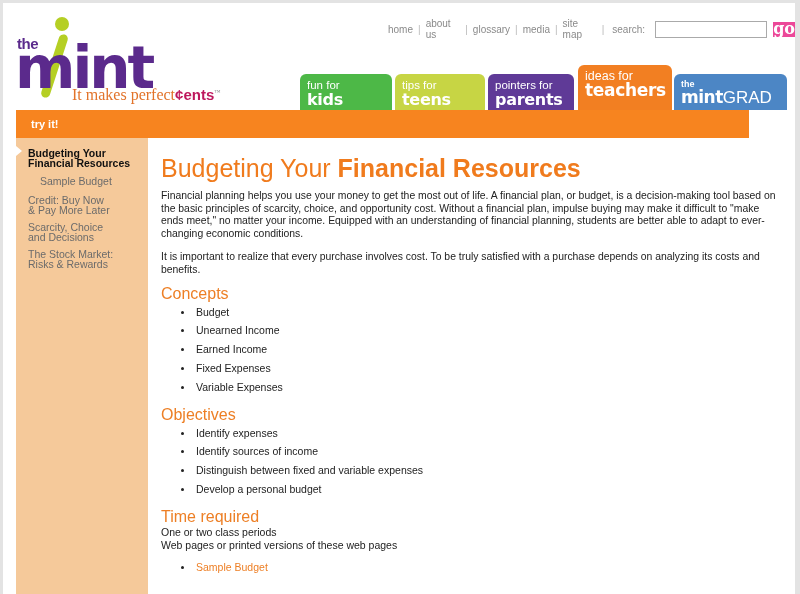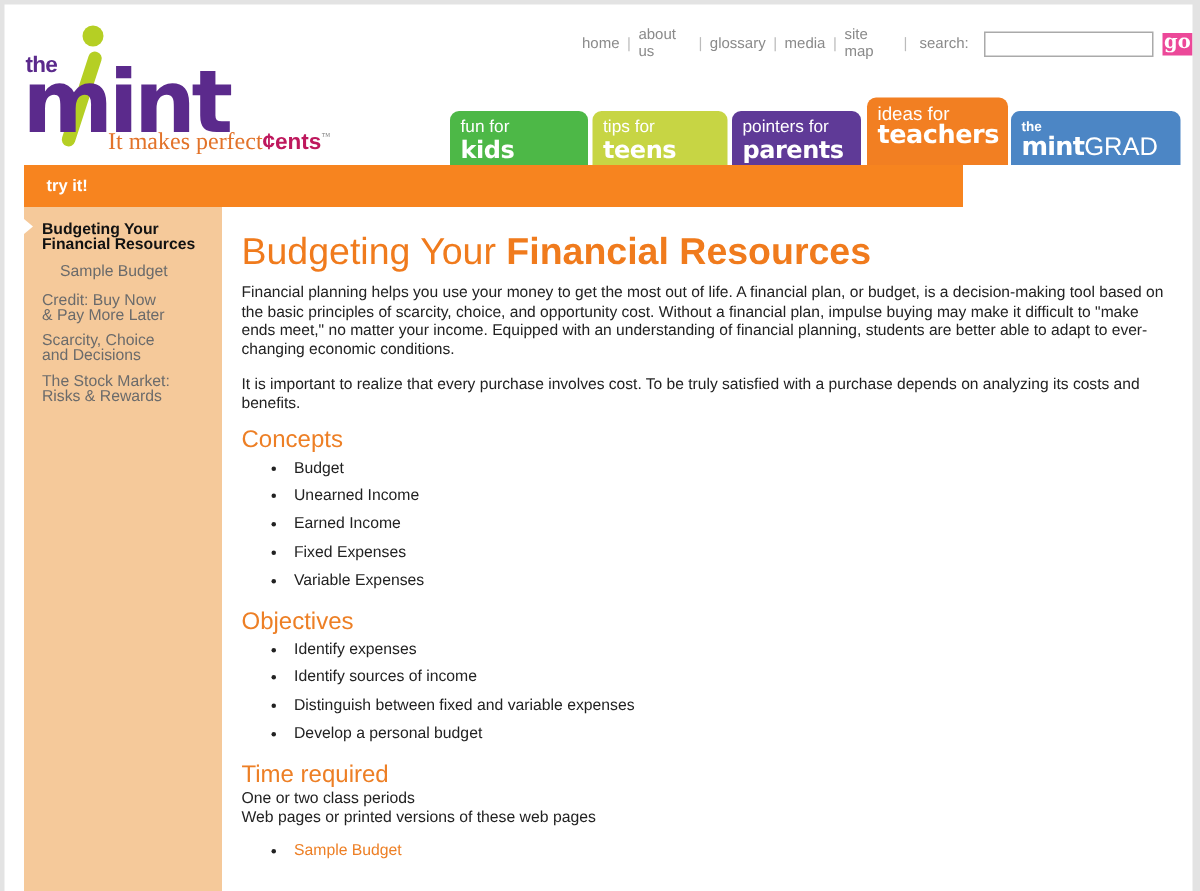--- a/index.html
+++ b/index.html
@@ -16,40 +16,40 @@
   .logo .tagline { position: absolute; left: 57px; top: 71px; font-family: "Liberation Serif", serif; font-size: 16px; color: #e2732a; white-space: nowrap; }
   .logo .tagline .cents { font-family: "Liberation Sans", sans-serif; font-weight: bold; color: #be185d; font-size: 15px; }
   .logo .tagline sup { font-size: 6px; color: #888; }
 
   
   .topnav { position: absolute; left: 380px; top: 15px; display: flex; align-items: center; font-size: 10px; color: #8a8a8a; }
   .topnav a { color: #8a8a8a; text-decoration: none; padding: 0 5px; }
   .topnav .sep { color: #bbb; }
   .topnav .search-label { padding: 0 8px; }
   .search-input { width: 124px; height: 17px; border: 1px solid #aaa; background: #fff; margin-left: 2px; }
-  .go-btn { width: 22px; height: 15px; background: #ec4899; color: #fff; font-family: "DejaVu Serif", serif; font-weight: bold; font-size: 13px; line-height: 14px; text-align: center; margin-left: 6px; }
+  .go-btn { width: 22px; height: 15px; background: #ec4899; color: #fff; font-family: "DejaVu Serif", serif; font-weight: bold; font-size: 16px; line-height: 14px; text-align: center; margin-left: 6px; }
 
   
   .tabs { position: absolute; left: 297px; top: 62px; height: 45px; width: 490px; }
   .tab { position: absolute; bottom: 0; border-radius: 6px 6px 0 0; color: #fff; padding: 5px 0 0 7px; }
   .tab .small { font-size: 11.5px; line-height: 12px; display: block; }
   .tab .big { font-size: 16px; font-weight: bold; line-height: 17px; display: block; font-family: "DejaVu Sans", sans-serif; letter-spacing: -0.3px; }
   .tab-kids { left: 0; width: 92px; height: 36px; background: #4db847; }
   .tab-teens { left: 95px; width: 90px; height: 36px; background: #c7d544; }
   .tab-parents { left: 188px; width: 86px; height: 36px; background: #5f3a97; }
   .tab-teachers { left: 278px; width: 94px; height: 45px; background: #f27f22; }
   .tab-teachers .small { font-size: 12.5px; }
   .tab-teachers .big { font-size: 17px; }
   .tab-grad { left: 374px; width: 113px; height: 36px; background: #4c86c5; padding-top: 6px; }
   .tab-grad .the2 { font-size: 9px; font-weight: bold; line-height: 9px; display: block; }
   .tab-grad .grad { font-size: 17px; line-height: 17px; }
   .tab-grad .grad b { font-family: "DejaVu Sans", sans-serif; letter-spacing: -0.5px; }
 
   
-  .orange-bar { position: absolute; left: 13px; top: 107px; width: 626px; height: 28px; background: #f7841f; }
+  .orange-bar { position: absolute; left: 13px; top: 107px; width: 733px; height: 28px; background: #f7841f; }
   .orange-bar .tryit { position: absolute; left: 15px; top: 8px; color: #fff; font-weight: bold; font-size: 11px; }
 
   
   .sidebar { position: absolute; left: 13px; top: 135px; width: 132px; height: 460px; background: #f5c99a; }
   .side-arrow { position: absolute; left: 0; top: 8px; width: 0; height: 0; border-top: 5px solid transparent; border-bottom: 5px solid transparent; border-left: 6px solid #fff; }
   .side-item { position: absolute; left: 12px; font-size: 10.5px; line-height: 10px; color: #6b6b6b; width: 118px; }
   .side-item.active { color: #111; font-weight: bold; }
   .side-item.sub { left: 24px; }
 
   

